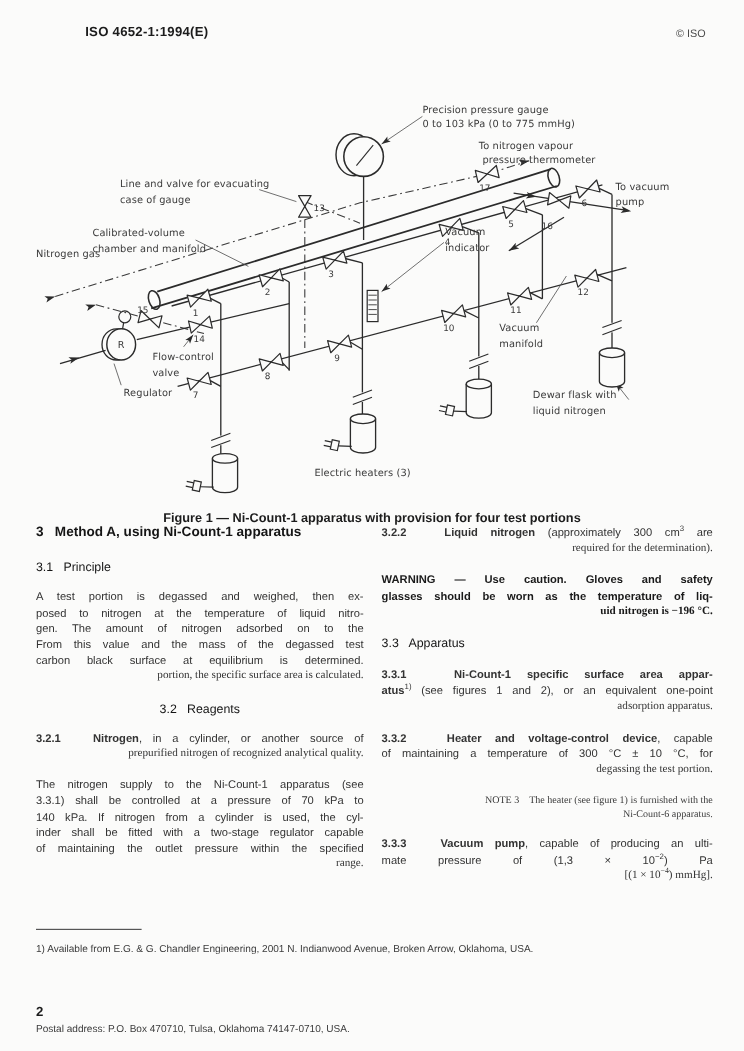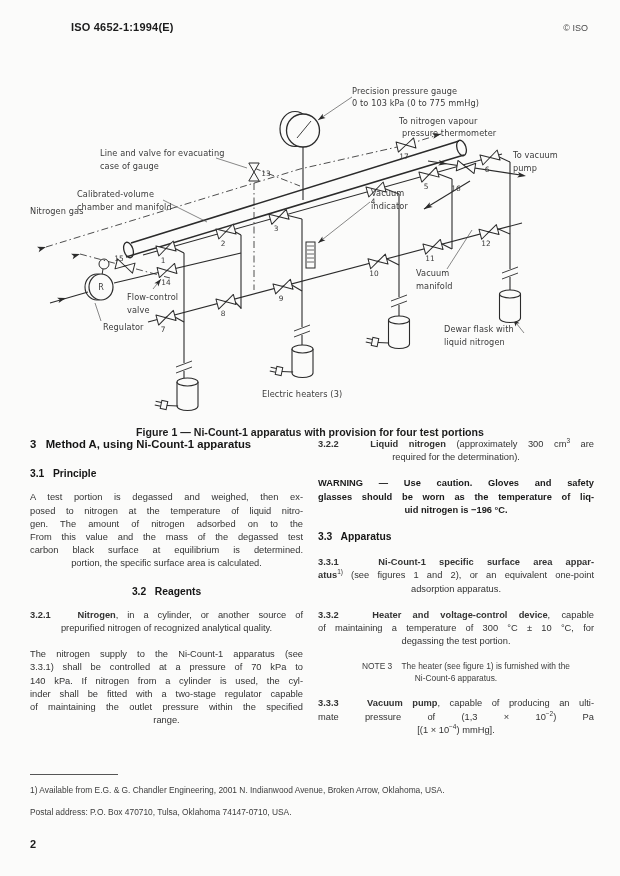--- a/index.html
+++ b/index.html
@@ -9,33 +9,33 @@
   .hdr-right{position:absolute;right:32px;top:23px;font-size:9px;color:#4a4a4a;}
   svg.diagram{position:absolute;left:0;top:72px;}
   .dlabel{font-family:"DejaVu Sans",sans-serif;font-size:8.2px;fill:#3a3a3a;letter-spacing:.1px;}
   .vn{font-family:"DejaVu Sans",sans-serif;font-size:7.4px;fill:#3a3a3a;text-anchor:middle;}
   .rletter{font-family:"DejaVu Sans",sans-serif;font-size:8px;fill:#3a3a3a;text-anchor:middle;}
   .caption{position:absolute;left:0;right:0;top:426px;text-align:center;font-size:10.6px;font-weight:bold;color:#1c1c1c;}
   .col{position:absolute;top:438px;font-size:9.3px;line-height:13.2px;color:#333;}
   .col-l{left:30px;width:273px;}
   .col-r{left:318px;width:276px;}
   .h-sec{font-size:11.3px;font-weight:bold;color:#151515;white-space:pre;margin:0 0 16px 0;}
-  .h-sub{font-size:10.3px;font-weight:bold;color:#151515;white-space:pre;margin:0 0 11px 0;}
+  .h-sub{font-size:10.3px;font-weight:normal;color:#151515;white-space:pre;margin:0 0 11px 0;}
   .para{margin:0 0 13px 0;}
   .jl{text-align:justify;text-align-last:justify;}
-  .ll{text-align:center;}
+  .ll{text-align:right;font-family:Liberation Serif, serif;}
   .b{font-weight:bold;white-space:pre;}
   .warn{font-weight:bold;color:#1a1a1a;}
   .note{font-size:8.4px;line-height:11.5px;color:#3c3c3c;}
   .note .nl1{white-space:pre;margin-left:20px;}
   sup{font-size:70%;line-height:0;}
   .fnrule{position:absolute;left:30px;top:774px;width:88px;border-top:1.2px solid #555;}
   .fn{position:absolute;left:30px;width:565px;font-size:8.4px;color:#3c3c3c;}
   .fn1{top:785px;}
-  .fn2{top:807px;}
+  .fn2{top:852px;}
   .pagenum{position:absolute;left:30px;top:838px;font-size:11px;font-weight:bold;color:#1c1c1c;}
 </style>
 </head>
 <body>
 
 <div class="page">
 
   <div class="hdr-left">ISO 4652-1:1994(E)</div>
   <div class="hdr-right">© ISO</div>
 

